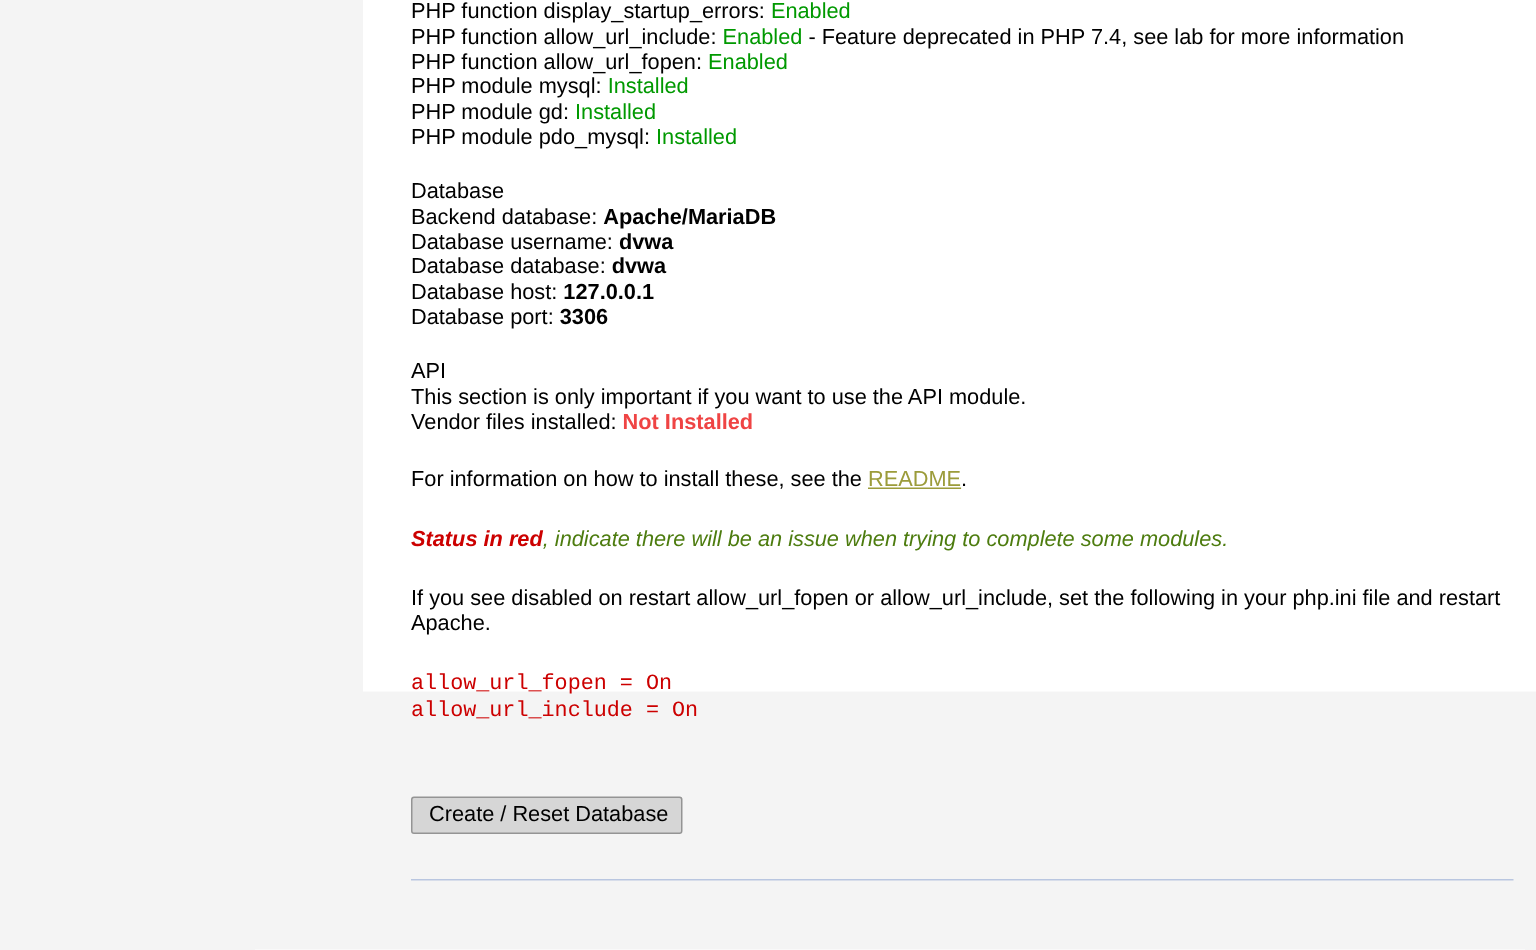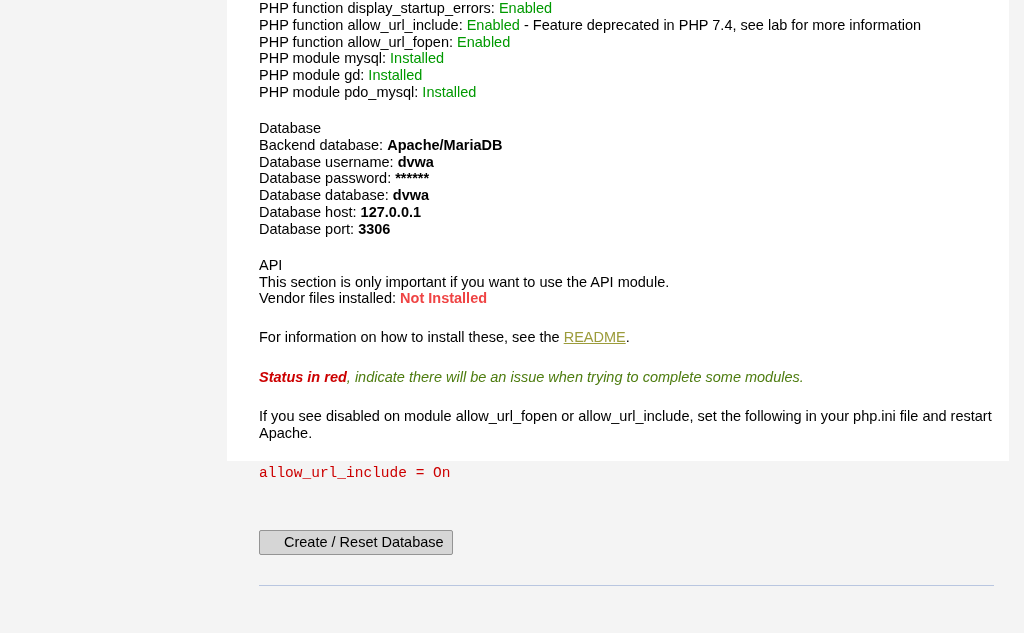--- a/index.html
+++ b/index.html
@@ -16,21 +16,21 @@
     overflow: hidden;
   }
   .page {
     position: relative;
     width: 1024px;
     height: 633px;
     background: #f4f4f4;
   }
   .content-pane {
     position: absolute;
-    left: 227px;
+    left: 242px;
     top: 0;
     width: 782px;
     height: 461px;
     background: #ffffff;
     box-sizing: border-box;
     padding: 0 16px;
   }
   .inner {
     padding-left: 16px;
     padding-top: 0px;
@@ -80,21 +80,21 @@
   .btn-row {
     margin-top: 26px;
   }
   button.reset-db {
     font-family: "Liberation Sans", sans-serif;
     font-size: 14.5px;
     color: #000000;
     background: #d6d6d6;
     border: 1px solid #949494;
     border-radius: 2px;
-    padding: 3px 8px 4px 24px;
+    padding: 3px 8px 4px 11px;
     cursor: pointer;
   }
   .hr {
     margin-top: 30px;
     border: 0;
     border-top: 1px solid #b9c6e0;
     width: 735px;
   }
 </style>
 </head>
@@ -137,24 +137,20 @@
       <div>
         <div class="line">
           <span>Backend database:</span>
           <span class="bold">Apache/MariaDB</span>
         </div>
         <div class="line">
           <span>Database username:</span>
           <span class="bold">dvwa</span>
         </div>
         <div class="line">
-          <span>Database password:</span>
-          <span class="bold">******</span>
-        </div>
-        <div class="line">
           <span>Database database:</span>
           <span class="bold">dvwa</span>
         </div>
         <div class="line">
           <span>Database host:</span>
           <span class="bold">127.0.0.1</span>
         </div>
         <div class="line">
           <span>Database port:</span>
           <span class="bold">3306</span>
@@ -173,25 +169,26 @@
       <div class="spacer-lg"></div>
 
       <div class="para"><span>For information on how to install these, see the </span><a class="readme-link" href="#">README</a><span>.</span></div>
 
       <div class="spacer-lg"></div>
 
       <div class="status-red-note"><span class="lead">Status in red</span><span class="rest italic">, indicate there will be an issue when trying to complete some modules.</span></div>
 
       <div class="spacer-lg"></div>
 
-      <div class="para"><span>If you see disabled on module </span><span class="italic">allow_url_fopen</span><span> or </span><span class="italic">allow_url_include</span><span>, set the following in your php.ini file and restart Apache.</span></div>
+      <div class="para"><span>If you see disabled on restart </span><span class="italic">allow_url_fopen</span><span> or </span><span class="italic">allow_url_include</span><span>, set the following in your php.ini file and restart Apache.</span></div>
 
       <div class="spacer-lg"></div>
 
       <div>
+        <div class="code">allow_url_fopen = On</div>
         <div class="code">allow_url_include = On</div>
       </div>
 
       <div class="spacer-lg"></div>
 
 
       <div class="btn-row">
         <button class="reset-db" type="button">Create / Reset Database</button>
       </div>
 

